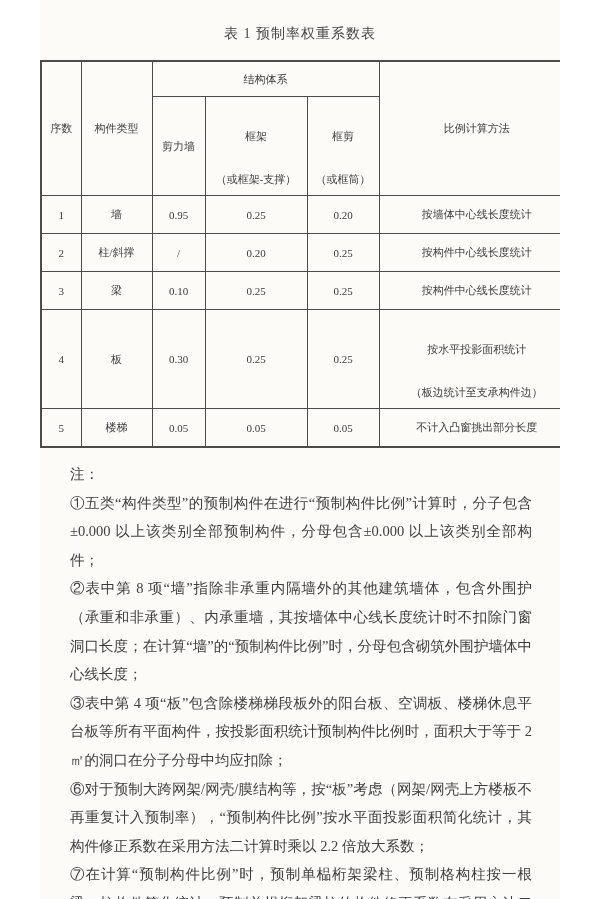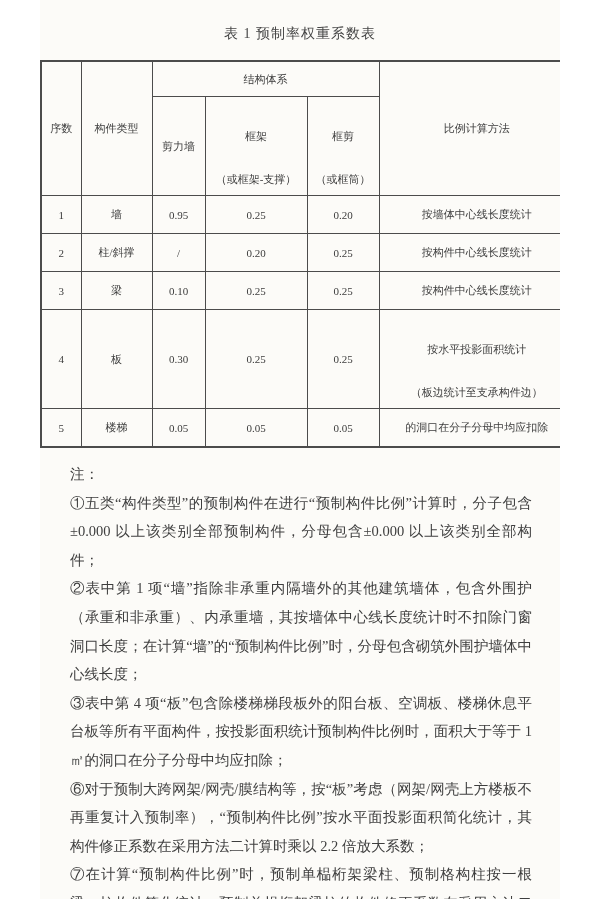--- a/index.html
+++ b/index.html
@@ -118,28 +118,28 @@
           <div>按水平投影面积统计</div>
           <div>（板边统计至支承构件边）</div>
         </td>
       </tr>
       <tr class="drow">
         <td>5</td>
         <td>楼梯</td>
         <td>0.05</td>
         <td>0.05</td>
         <td>0.05</td>
-        <td>的洞口在分子分母中均应扣除</td>
+        <td>不计入凸窗挑出部分长度</td>
       </tr>
     </tbody>
   </table>
 
   <div class="notes">
     <p>注：</p>
     <p>①五类“构件类型”的预制构件在进行“预制构件比例”计算时，分子包含±0.000 以上该类别全部预制构件，分母包含±0.000 以上该类别全部构件；</p>
-    <p>②表中第 1 项“墙”指除非承重内隔墙外的其他建筑墙体，包含外围护（承重和非承重）、内承重墙，其按墙体中心线长度统计时不扣除门窗洞口长度；在计算“墙”的“预制构件比例”时，分母包含砌筑外围护墙体中心线长度；</p>
-    <p>③表中第 4 项“板”包含除楼梯梯段板外的阳台板、空调板、楼梯休息平台板等所有平面构件，按投影面积统计预制构件比例时，面积大于等于 1 ㎡的洞口在分子分母中均应扣除；</p>
+    <p>②表中第 8 项“墙”指除非承重内隔墙外的其他建筑墙体，包含外围护（承重和非承重）、内承重墙，其按墙体中心线长度统计时不扣除门窗洞口长度；在计算“墙”的“预制构件比例”时，分母包含砌筑外围护墙体中心线长度；</p>
+    <p>③表中第 4 项“板”包含除楼梯梯段板外的阳台板、空调板、楼梯休息平台板等所有平面构件，按投影面积统计预制构件比例时，面积大于等于 2 ㎡的洞口在分子分母中均应扣除；</p>
     <p>⑥对于预制大跨网架/网壳/膜结构等，按“板”考虑（网架/网壳上方楼板不再重复计入预制率），“预制构件比例”按水平面投影面积简化统计，其构件修正系数在采用方法二计算时乘以 2.2 倍放大系数；</p>
     <p>⑦在计算“预制构件比例”时，预制单榀桁架梁柱、预制格构柱按一根梁、柱构件简化统计；预制单榀桁架梁柱的构件修正系数在采用方法二计算时乘以 1.5 倍放大系数；</p>
     <p>⑧在计算“通高窗”的“预制构件比例”时，“通高窗”长度计算至窗边，权重系数参照“墙”取用。</p>
   </div>
 
 </div>
 
 </body></html>

